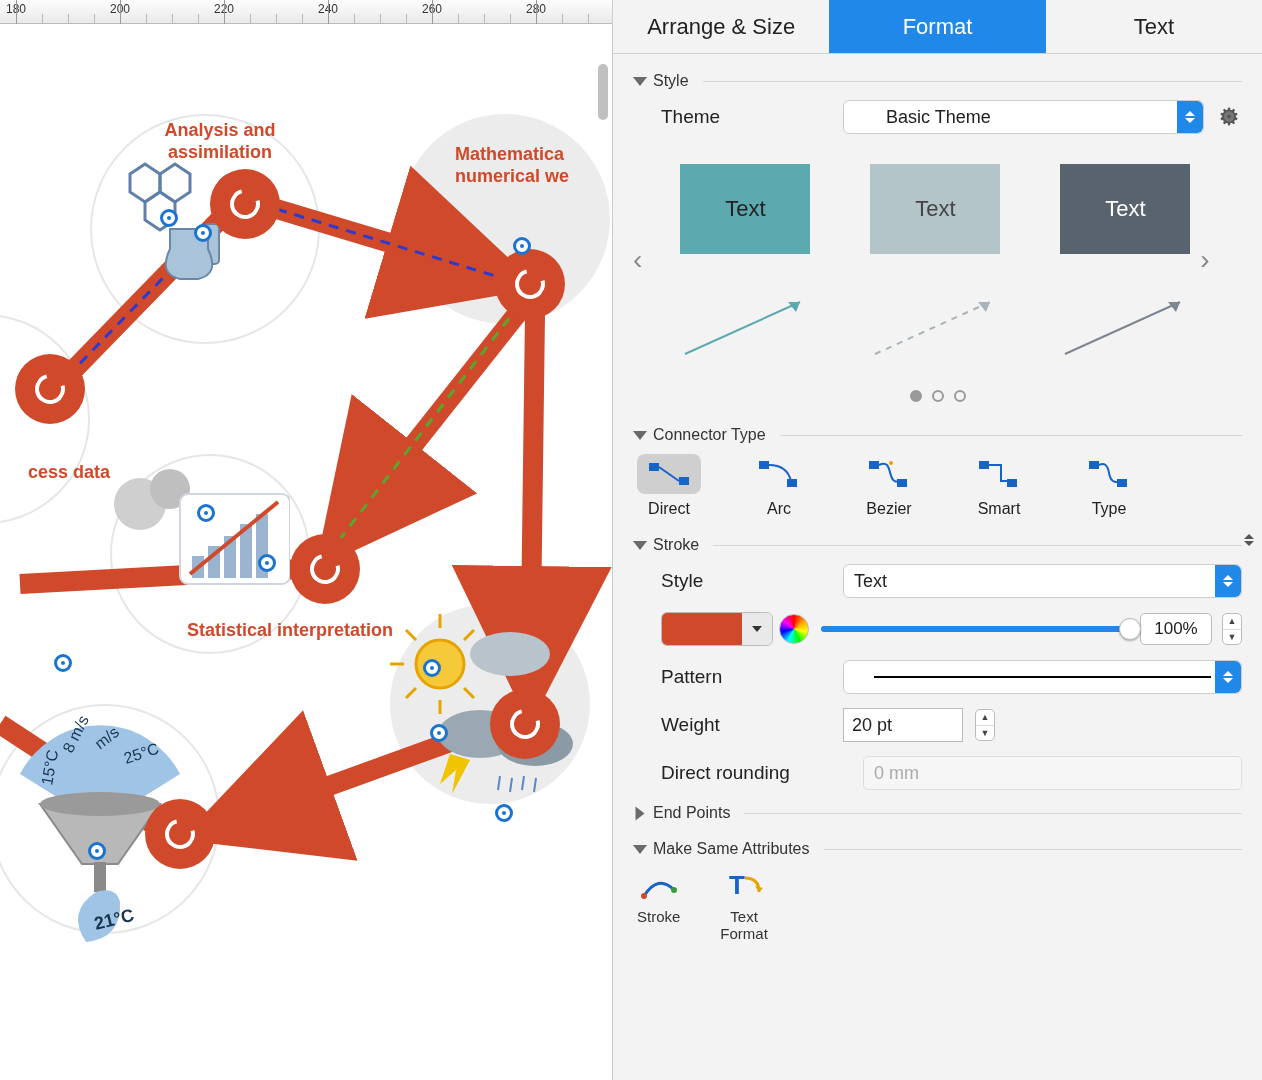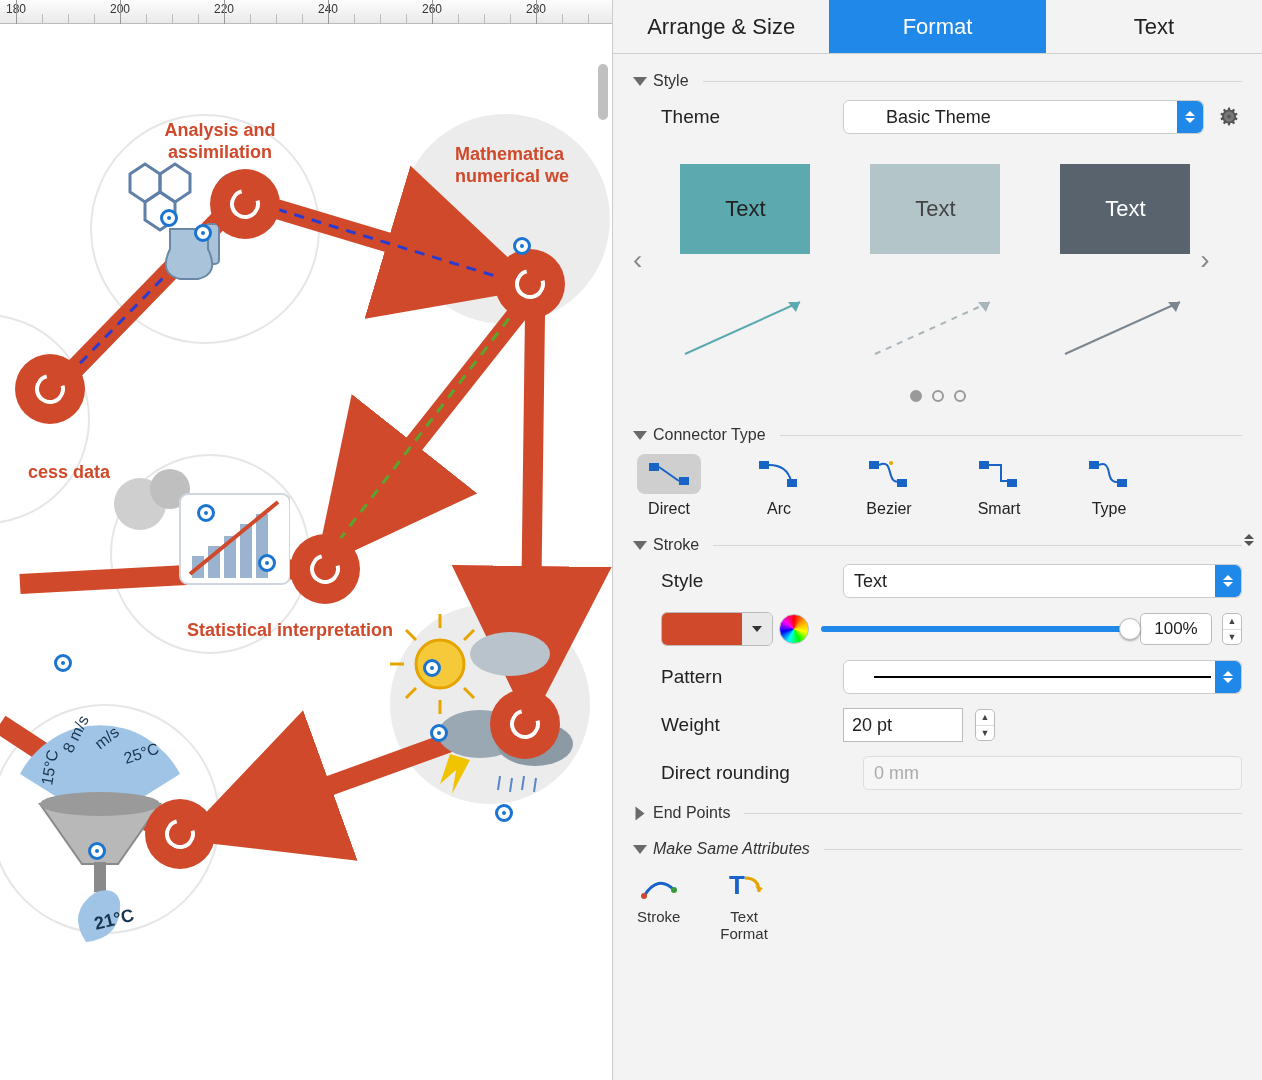--- a/index.html
+++ b/index.html
@@ -410,21 +410,21 @@
       </div>
 
       <div class="section-head">
         <span class="disclosure closed"></span>
         <span style="white-space: pre-line;">End Points</span>
         <span class="section-line"></span>
       </div>
 
       <div class="section-head" style="margin-top:18px">
         <span class="disclosure"></span>
-        <span style="white-space: pre-line; font-style: italic;">Make Same Attributes</span>
+        <span style="white-space: pre-line;">Make Same Attributes</span>
         <span class="section-line"></span>
       </div>
       <div class="sameattr-row">
         <div class="sameattr-item">
           <div class="sameattr-ico">
             <svg width="38" height="32">
                 <path d="M4 26 Q18 4 34 20" stroke="#1763c6" stroke-width="3" fill="none"></path>
                 <circle cx="4" cy="26" r="3" fill="#d0492b"></circle>
                 <circle cx="34" cy="20" r="3" fill="#3a9b3a"></circle>
               </svg>

